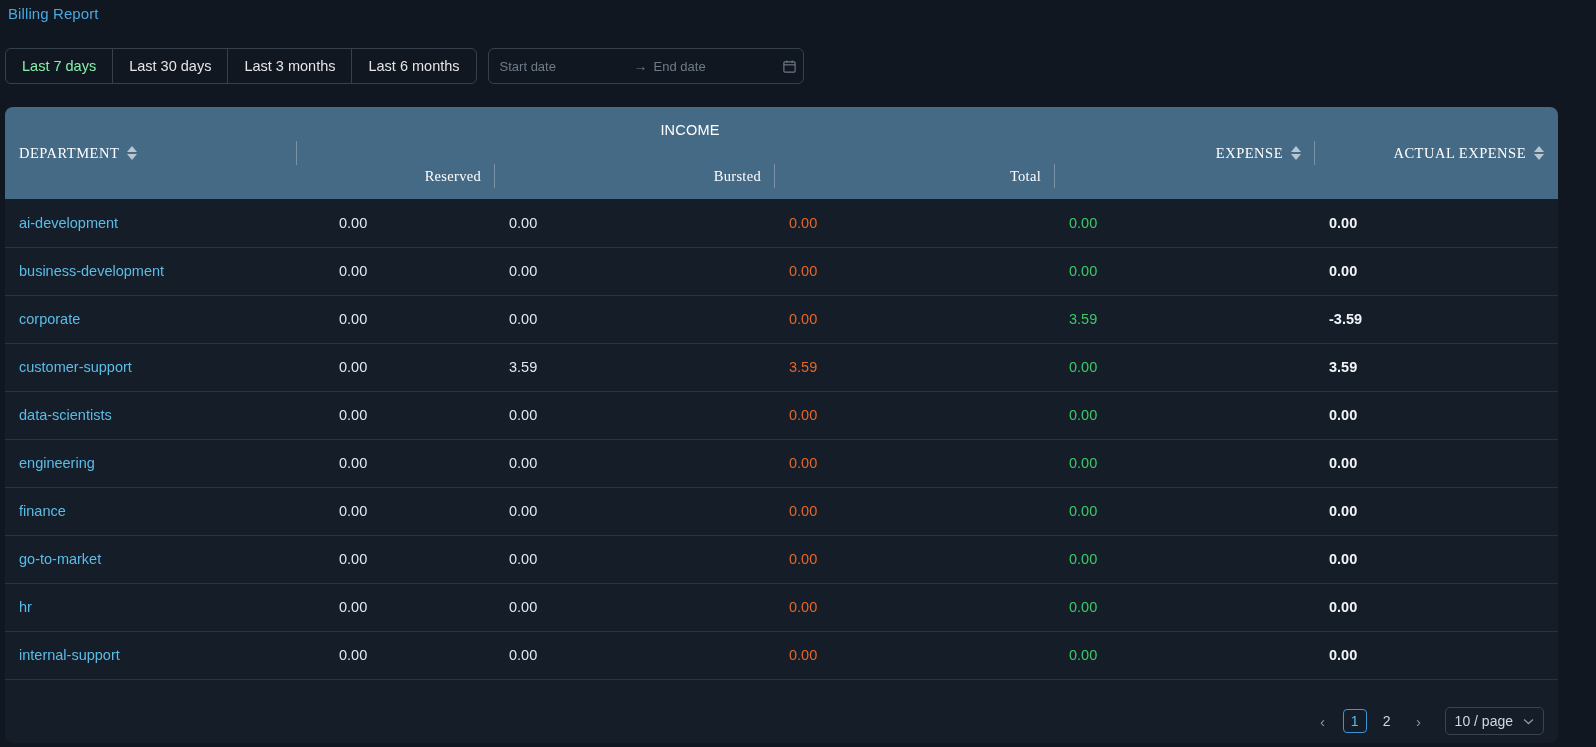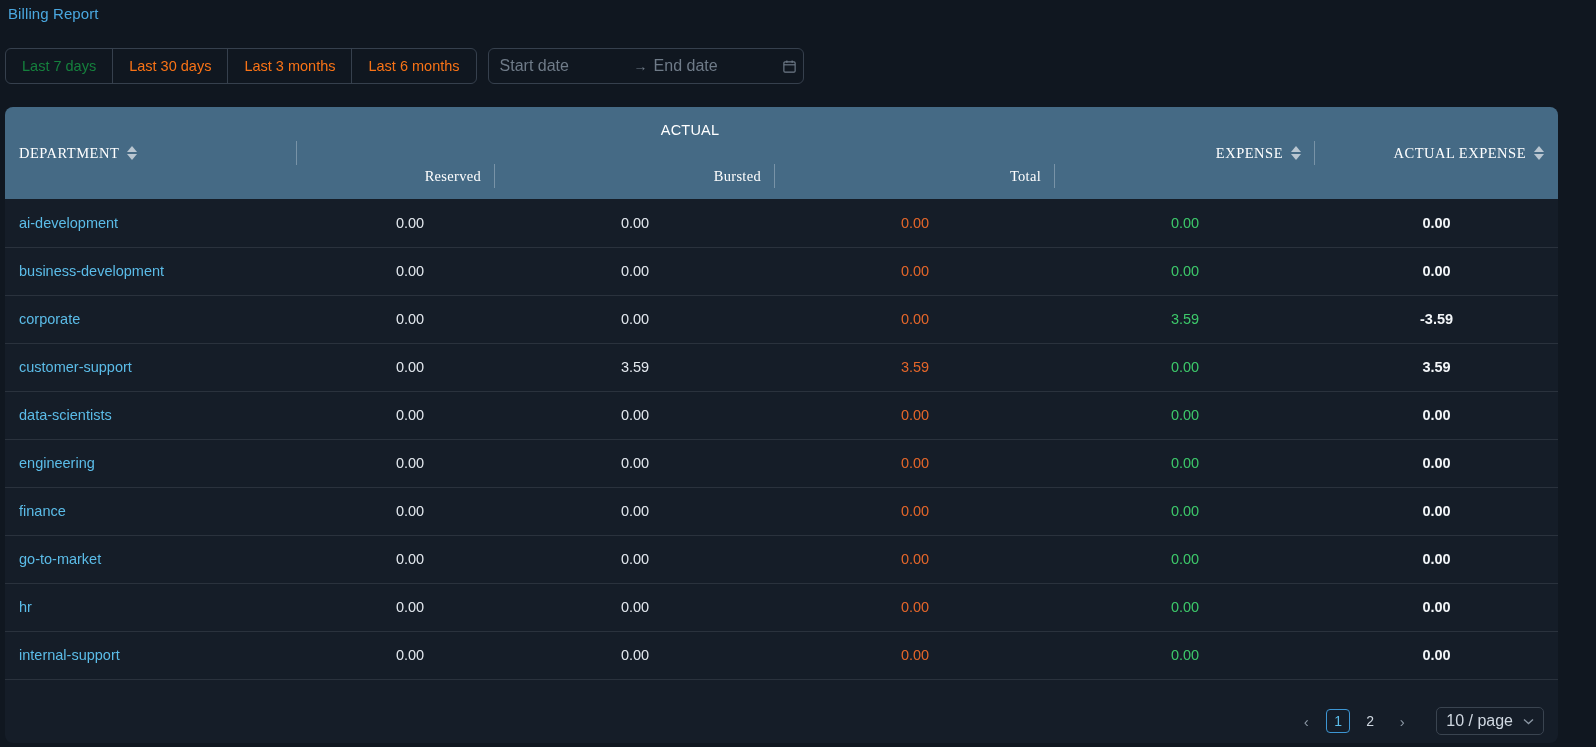--- a/index.html
+++ b/index.html
@@ -41,47 +41,47 @@
     height: 36px;
     background: transparent;
   }
   .seg-btn {
     display: flex;
     align-items: center;
     justify-content: center;
     padding: 0 16px;
     height: 100%;
     font-size: 14.5px;
-    color: #f97316;
+    color: #e5e5e5;
     border-right: 1px solid #36404d;
     cursor: pointer;
     white-space: nowrap;
     background: transparent;
   }
   .seg-btn:last-child { border-right: none; }
-  .seg-btn.active { color: #15803d; }
+  .seg-btn.active { color: #86efac; }
 
   .daterange {
     display: flex;
     align-items: center;
     height: 36px;
     width: 316px;
     border: 1px solid #36404d;
     border-radius: 6px;
     padding: 0 11px;
     color: #6f7b88;
     font-size: 14.5px;
     background: transparent;
   }
   .dr-input {
     background: transparent;
     border: none;
     outline: none;
     color: #d6dde5;
-    font-size: 16px;
+    font-size: 13px;
     font-family: "Liberation Sans", sans-serif;
     width: 128px;
     padding: 0;
   }
   .dr-input::placeholder { color: #6f7b88; }
   .dr-arrow {
     color: #6f7b88;
     font-size: 14px;
     margin: 0 6px;
     flex: 0 0 auto;
@@ -178,21 +178,21 @@
     font-size: 14.5px;
     padding: 12px 14px;
     color: #cfd7e0;
     height: 48px;
   }
   td.dept {
     color: #5bbce8;
     text-align: left;
     cursor: pointer;
   }
-  td.num { text-align: center; }
+  td.num { text-align: left; }
   td.reserved { color: #e3e8ee; }
   td.bursted  { color: #e3e8ee; }
   td.total    { color: #e4662a; }
   td.income   { color: #3dc86a; }
   td.actual   { color: #f2f5f8; font-weight: bold; }
 
   
   .pagination {
     position: absolute;
     right: 14px;
@@ -225,23 +225,23 @@
   }
   .pg-size {
     display: flex;
     align-items: center;
     gap: 10px;
     height: 28px;
     padding: 0 9px;
     border: 1px solid #3a4450;
     border-radius: 5px;
     color: #cfd7e0;
-    font-size: 16px;
-    cursor: pointer;
-    margin-left: 14px;
+    font-size: 14px;
+    cursor: pointer;
+    margin-left: 6px;
     text-align: center;
   }
   .pg-size .chev { color: #8b97a4; font-size: 11px; }
 </style>
 </head>
 <body>
 
 <div class="page">
 
   <div class="page-title">Billing Report</div>
@@ -287,21 +287,21 @@
             <div class="th-inner left">
               <span class="th-label upper">DEPARTMENT</span>
               <span class="sorter">
                 <span class="tri up"></span>
                   <span class="tri down"></span>
               </span>
               <span class="vdiv"></span>
             </div>
           </th>
           <th class="grp" colspan="3">
-            <span>ACTUAL</span>
+            <span>INCOME</span>
           </th>
           <th class="rowspan-cell" rowspan="2">
             <div class="th-inner right">
               <span class="th-label upper">EXPENSE</span>
               <span class="sorter">
                 <span class="tri up"></span>
                   <span class="tri down"></span>
               </span>
               <span class="vdiv"></span>
             </div>

